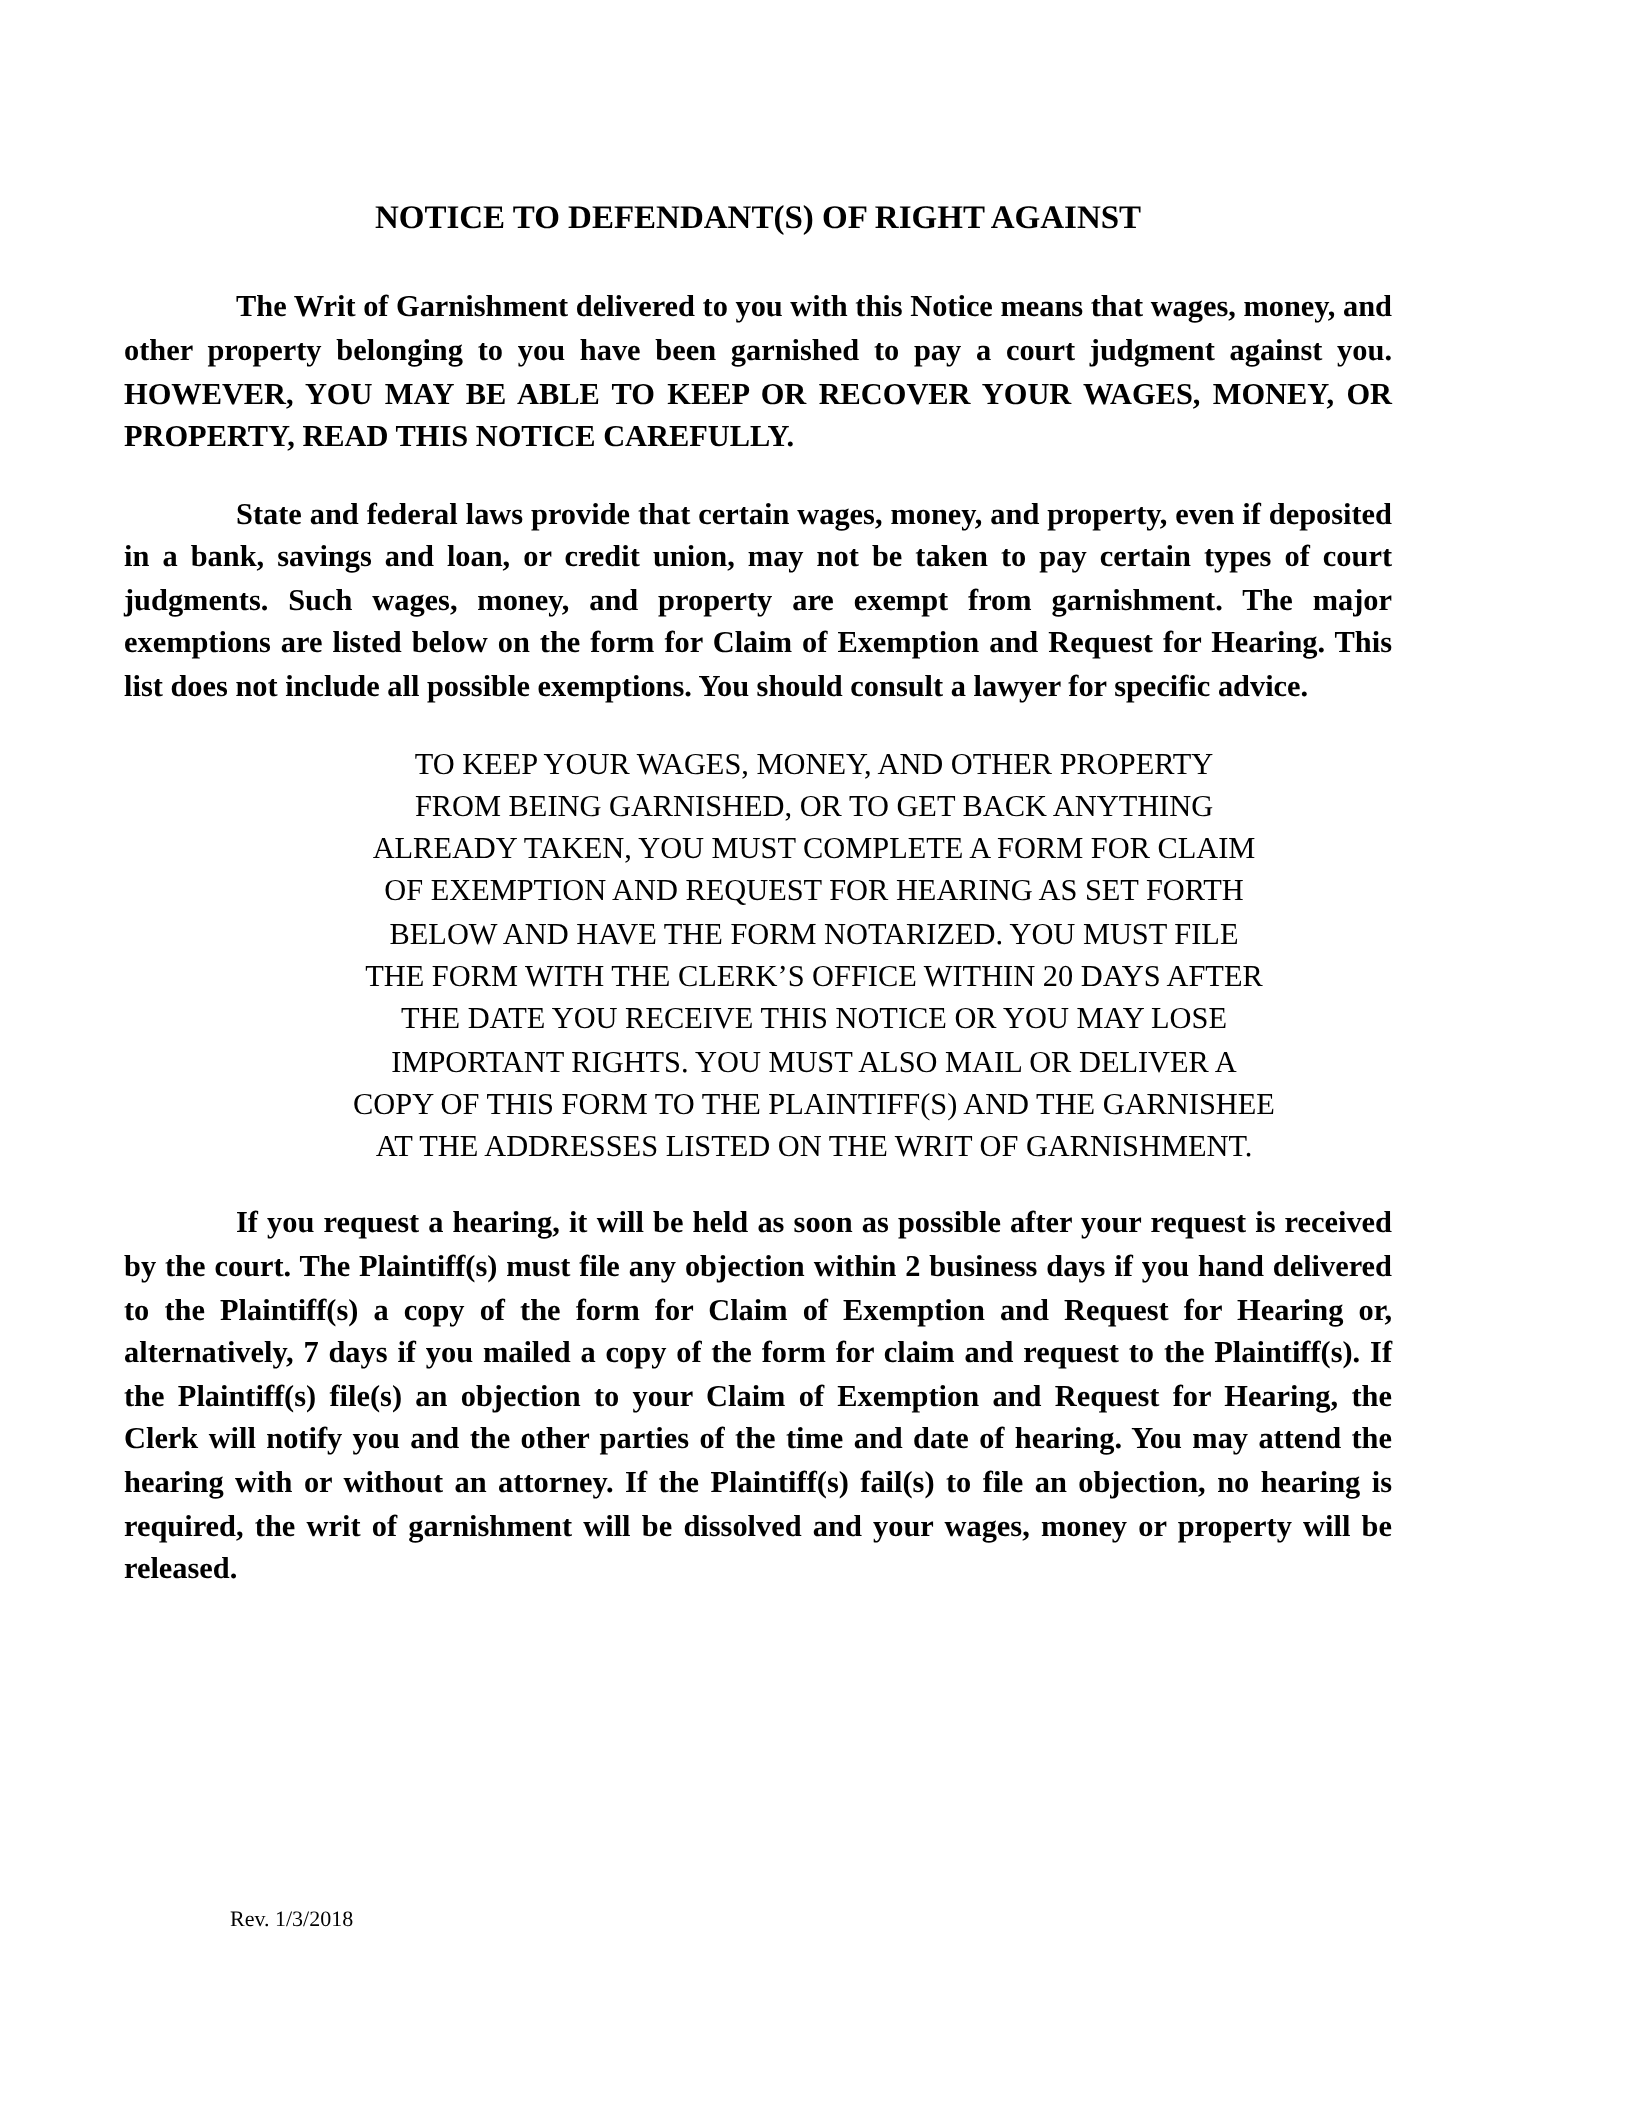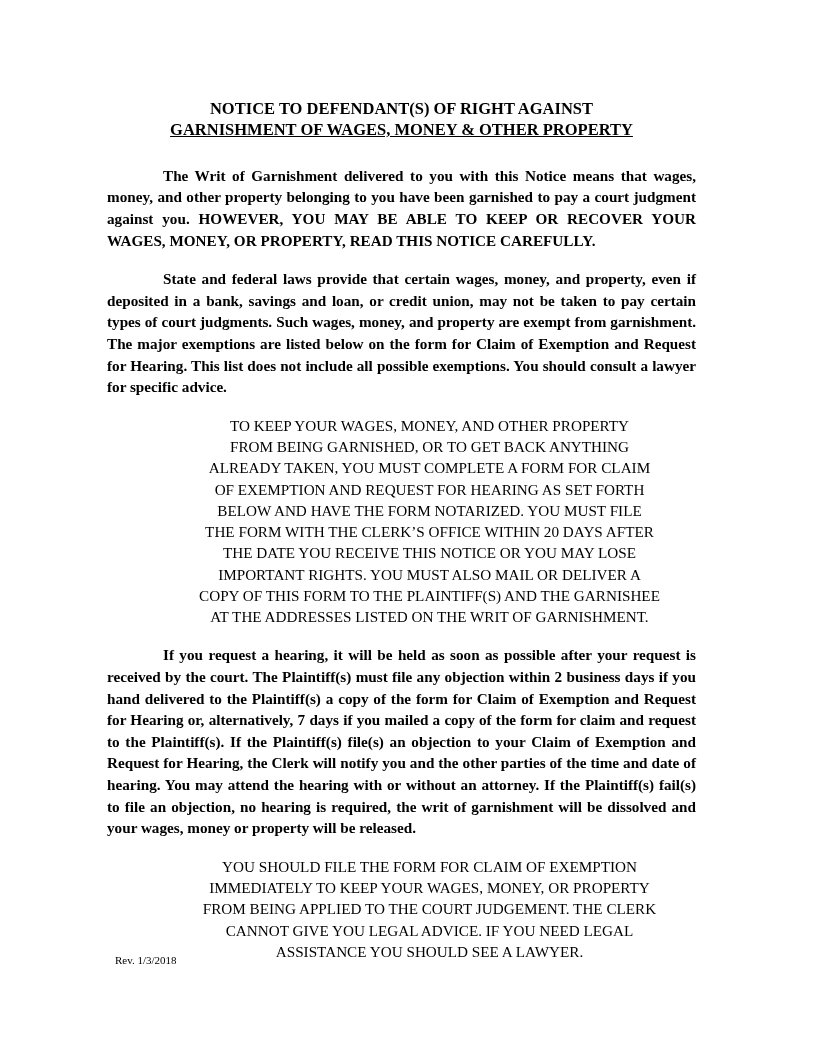--- a/index.html
+++ b/index.html
@@ -13,21 +13,21 @@
     font-family: "Liberation Serif", "DejaVu Serif", serif;
     color: #000000;
     position: relative;
     overflow: hidden;
   }
   .page {
     position: relative;
     width: 816px;
     height: 1020px;
     box-sizing: border-box;
-    padding: 96px 120px 60px 107px;
+    padding: 96px 120px 60px 62px;
   }
   .title-block {
     text-align: center;
     font-weight: bold;
     font-size: 16.5px;
     line-height: 1.30;
     margin-top: 2px;
     margin-bottom: 24px;
   }
   .title-line {
@@ -61,41 +61,35 @@
     font-family: "Liberation Serif", "DejaVu Serif", serif;
   }
 </style>
 </head>
 <body>
 
 <div class="page">
 
   <div class="title-block">
     <span class="title-line">NOTICE TO DEFENDANT(S) OF RIGHT AGAINST</span>
-    <span class="title-line underline">GARNISHMENT OF WAGES, MONEY &amp; OTHER PROPERTY</span>
   </div>
 
   <p class="body-para">The Writ of Garnishment delivered to you with this Notice means that wages, money, and other property belonging to you have been garnished to pay a court judgment against you.  HOWEVER, YOU MAY BE ABLE TO KEEP OR RECOVER YOUR WAGES, MONEY, OR PROPERTY, READ THIS NOTICE CAREFULLY.</p>
 
   <p class="body-para">State and federal laws provide that certain wages, money, and property, even if deposited in a bank, savings and loan, or credit union, may not be taken to pay certain types of court judgments.   Such wages, money, and property are exempt from garnishment.   The major exemptions are listed below on the form for Claim of Exemption and Request for Hearing.  This list does not include all possible exemptions.  You should consult a lawyer for specific advice.</p>
 
   <div class="block-indent">TO KEEP YOUR WAGES, MONEY, AND OTHER PROPERTY
 FROM BEING GARNISHED, OR TO GET BACK ANYTHING
 ALREADY TAKEN, YOU MUST COMPLETE A FORM FOR CLAIM
 OF EXEMPTION AND REQUEST FOR HEARING AS SET FORTH
 BELOW AND HAVE THE FORM NOTARIZED.  YOU MUST FILE
 THE FORM WITH THE CLERK’S OFFICE WITHIN 20 DAYS AFTER
 THE DATE YOU RECEIVE THIS NOTICE OR YOU MAY LOSE
 IMPORTANT RIGHTS.  YOU MUST ALSO MAIL OR DELIVER A
 COPY OF THIS FORM TO THE PLAINTIFF(S) AND THE GARNISHEE
 AT THE ADDRESSES LISTED ON THE WRIT OF GARNISHMENT.</div>
 
   <p class="body-para">If you request a hearing, it will be held as soon as possible after your request is received by the court.  The Plaintiff(s) must file any objection within 2 business days if you hand delivered to the Plaintiff(s) a copy of the form for Claim of Exemption and Request for Hearing or, alternatively, 7 days if you mailed a copy of the form for claim and request to the Plaintiff(s).  If the Plaintiff(s) file(s) an objection to your Claim of Exemption and Request for Hearing, the Clerk will notify you and the other parties of the time and date of hearing.  You may attend the hearing with or without an attorney.  If the Plaintiff(s) fail(s) to file an objection, no hearing is required, the writ of garnishment will be dissolved and your wages, money or property will be released.</p>
 
-  <div class="block-indent">YOU SHOULD FILE THE FORM FOR CLAIM OF EXEMPTION
-IMMEDIATELY TO KEEP YOUR WAGES, MONEY, OR PROPERTY
-FROM BEING APPLIED TO THE COURT JUDGEMENT.  THE CLERK
-CANNOT GIVE YOU LEGAL ADVICE.  IF YOU NEED LEGAL
-ASSISTANCE YOU SHOULD SEE A LAWYER.</div>
 
   <div class="footer">Rev. 1/3/2018</div>
 
 </div>
 
 </body></html>

